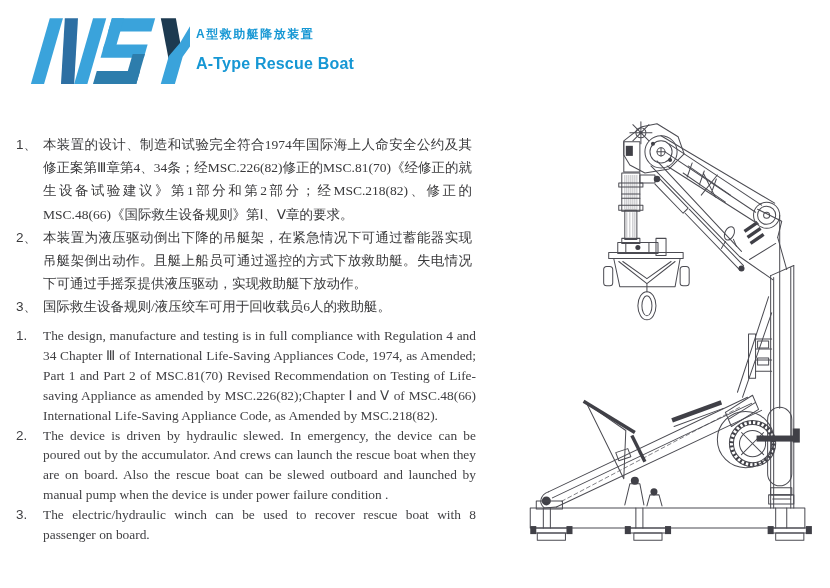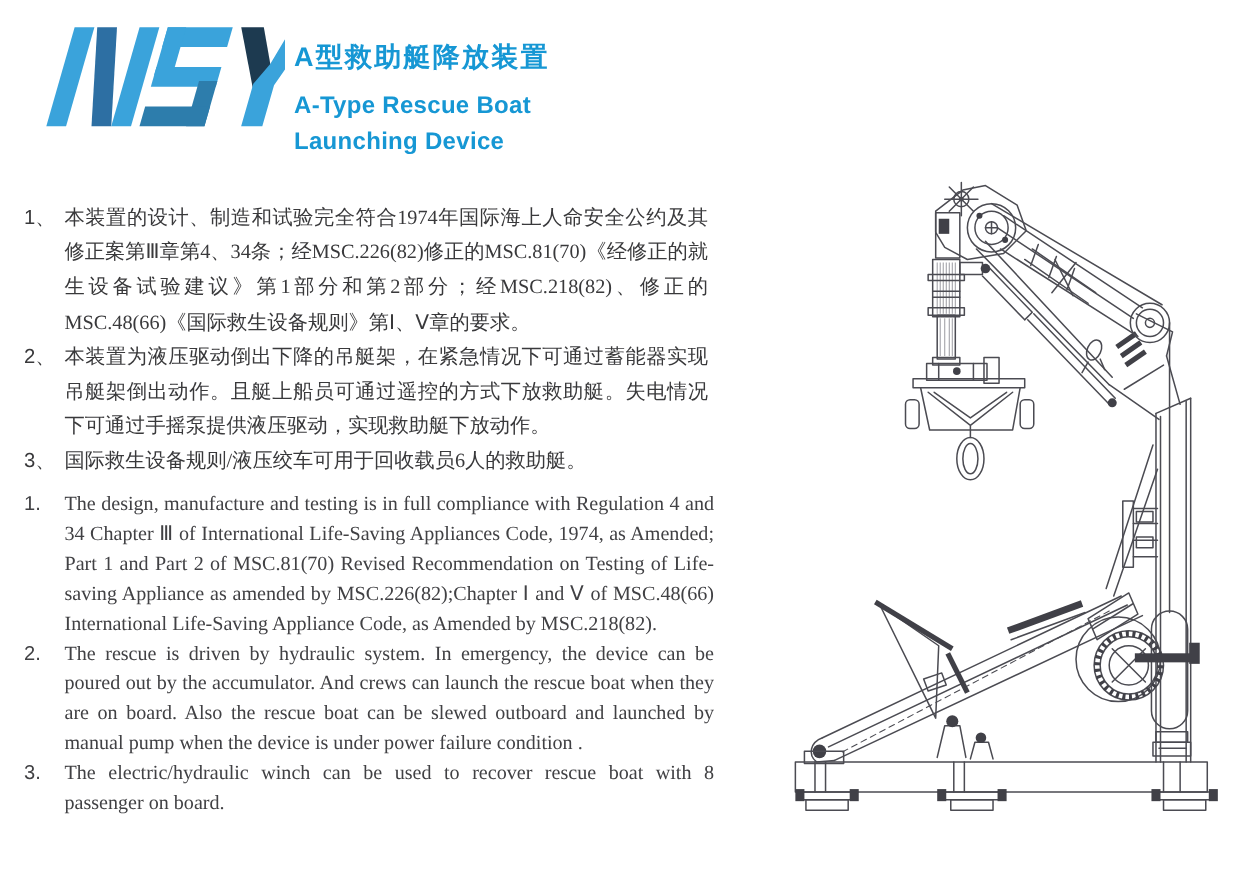--- a/index.html
+++ b/index.html
@@ -6,21 +6,21 @@
   body{
     width:830px;height:588px;position:relative;background:#ffffff;
     font-family:"Liberation Sans","DejaVu Sans",sans-serif;
     overflow:hidden;
   }
   .abs{position:absolute;}
   
   #logo{left:30px;top:11px;width:160px;height:86px;}
   #titles{left:196px;top:26px;}
   .title-zh{
-    font-size:18px;font-weight:bold;color:#1697d4;
+    font-size:12px;font-weight:bold;color:#1697d4;
     letter-spacing:1.5px;margin-bottom:9px;
   }
   .title-en{
     font-size:16px;font-weight:bold;color:#1697d4;
     line-height:24px;letter-spacing:.2px;
   }
   
   #zh-list{left:16px;top:133px;width:456px;color:#39393b;}
   #en-list{left:16px;top:326px;width:460px;color:#414144;}
   .item{display:flex;}
@@ -54,21 +54,20 @@
     <rect x="66" y="56" width="46" height="14" fill="#2d7dac"></rect>
 
     <polygon points="118,0 134,0 147,28 139,44" fill="#1d3a50"></polygon>
     <path d="M154,0 L170,0 L153,41 L153,70 L138,70 L138,40 L146,26 Z" fill="#3aa3db"></path>
   </g>
 </svg>
 
 <div id="titles" class="abs">
   <div class="title-zh">A型救助艇降放装置</div>
   <div class="title-en">A-Type Rescue Boat</div>
-  <div class="title-en">Launching Device</div>
 </div>
 
 <div id="zh-list" class="abs">
   <div class="item">
     <span class="num">1、</span>
     <div class="txt">本装置的设计、制造和试验完全符合1974年国际海上人命安全公约及其修正案第Ⅲ章第4、34条；经MSC.226(82)修正的MSC.81(70)《经修正的就生设备试验建议》第1部分和第2部分；经MSC.218(82)、修正的MSC.48(66)《国际救生设备规则》第Ⅰ、Ⅴ章的要求。</div>
   </div>
   <div class="item">
     <span class="num">2、</span>
     <div class="txt">本装置为液压驱动倒出下降的吊艇架，在紧急情况下可通过蓄能器实现吊艇架倒出动作。且艇上船员可通过遥控的方式下放救助艇。失电情况下可通过手摇泵提供液压驱动，实现救助艇下放动作。</div>
@@ -79,21 +78,21 @@
   </div>
 </div>
 
 <div id="en-list" class="abs">
   <div class="item">
     <span class="num">1.</span>
     <div class="txt">The design, manufacture and testing is in full compliance with Regulation 4 and 34 Chapter Ⅲ of International Life-Saving Appliances Code, 1974, as Amended; Part 1 and Part 2 of MSC.81(70) Revised Recommendation on Testing of Life-saving Appliance as amended by MSC.226(82);Chapter Ⅰ and Ⅴ of MSC.48(66) International Life-Saving Appliance Code, as Amended by MSC.218(82).</div>
   </div>
   <div class="item">
     <span class="num">2.</span>
-    <div class="txt">The rescue is driven by hydraulic system. In emergency, the device can be poured out by the accumulator. And crews can launch the rescue boat when they are on board. Also the rescue boat can be slewed outboard and launched by manual pump when the device is under power failure condition .</div>
+    <div class="txt">The device is driven by hydraulic slewed. In emergency, the device can be poured out by the accumulator. And crews can launch the rescue boat when they are on board. Also the rescue boat can be slewed outboard and launched by manual pump when the device is under power failure condition .</div>
   </div>
   <div class="item">
     <span class="num">3.</span>
     <div class="txt">The electric/hydraulic winch can be used to recover rescue boat with 8 passenger on board.</div>
   </div>
 </div>
 
 <svg id="drawing" class="abs" viewBox="0 0 340 470" role="img" aria-label="A-type rescue boat launching device — side view technical line drawing">
 
   <g>

